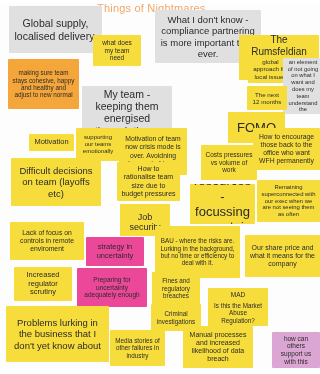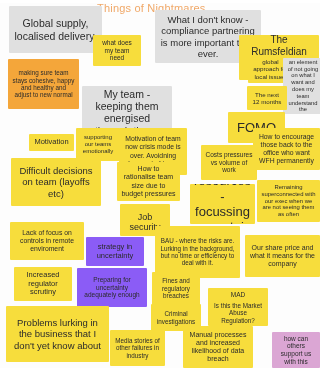--- a/index.html
+++ b/index.html
@@ -26,21 +26,21 @@
     text-align:center;
     color:#2b2b2b;
     line-height:1.18;
     padding:3px 4px;
     word-wrap:break-word;
     overflow:hidden;
     border-radius:1px;
   }
   .yellow{background:#f7dd3c;}
   .orange{background:#f4a63a;}
-  .green{background:#8b5cf6;}
+  .green{background:#ec4899;}
   .gray{background:#e0e0e0;}
   .purple{background:#dba6d4;}
   .title{
     position:absolute;
     color:#f0a868;
     font-size:11px;
     letter-spacing:.2px;
     white-space:nowrap;
   }
   .topbar{

